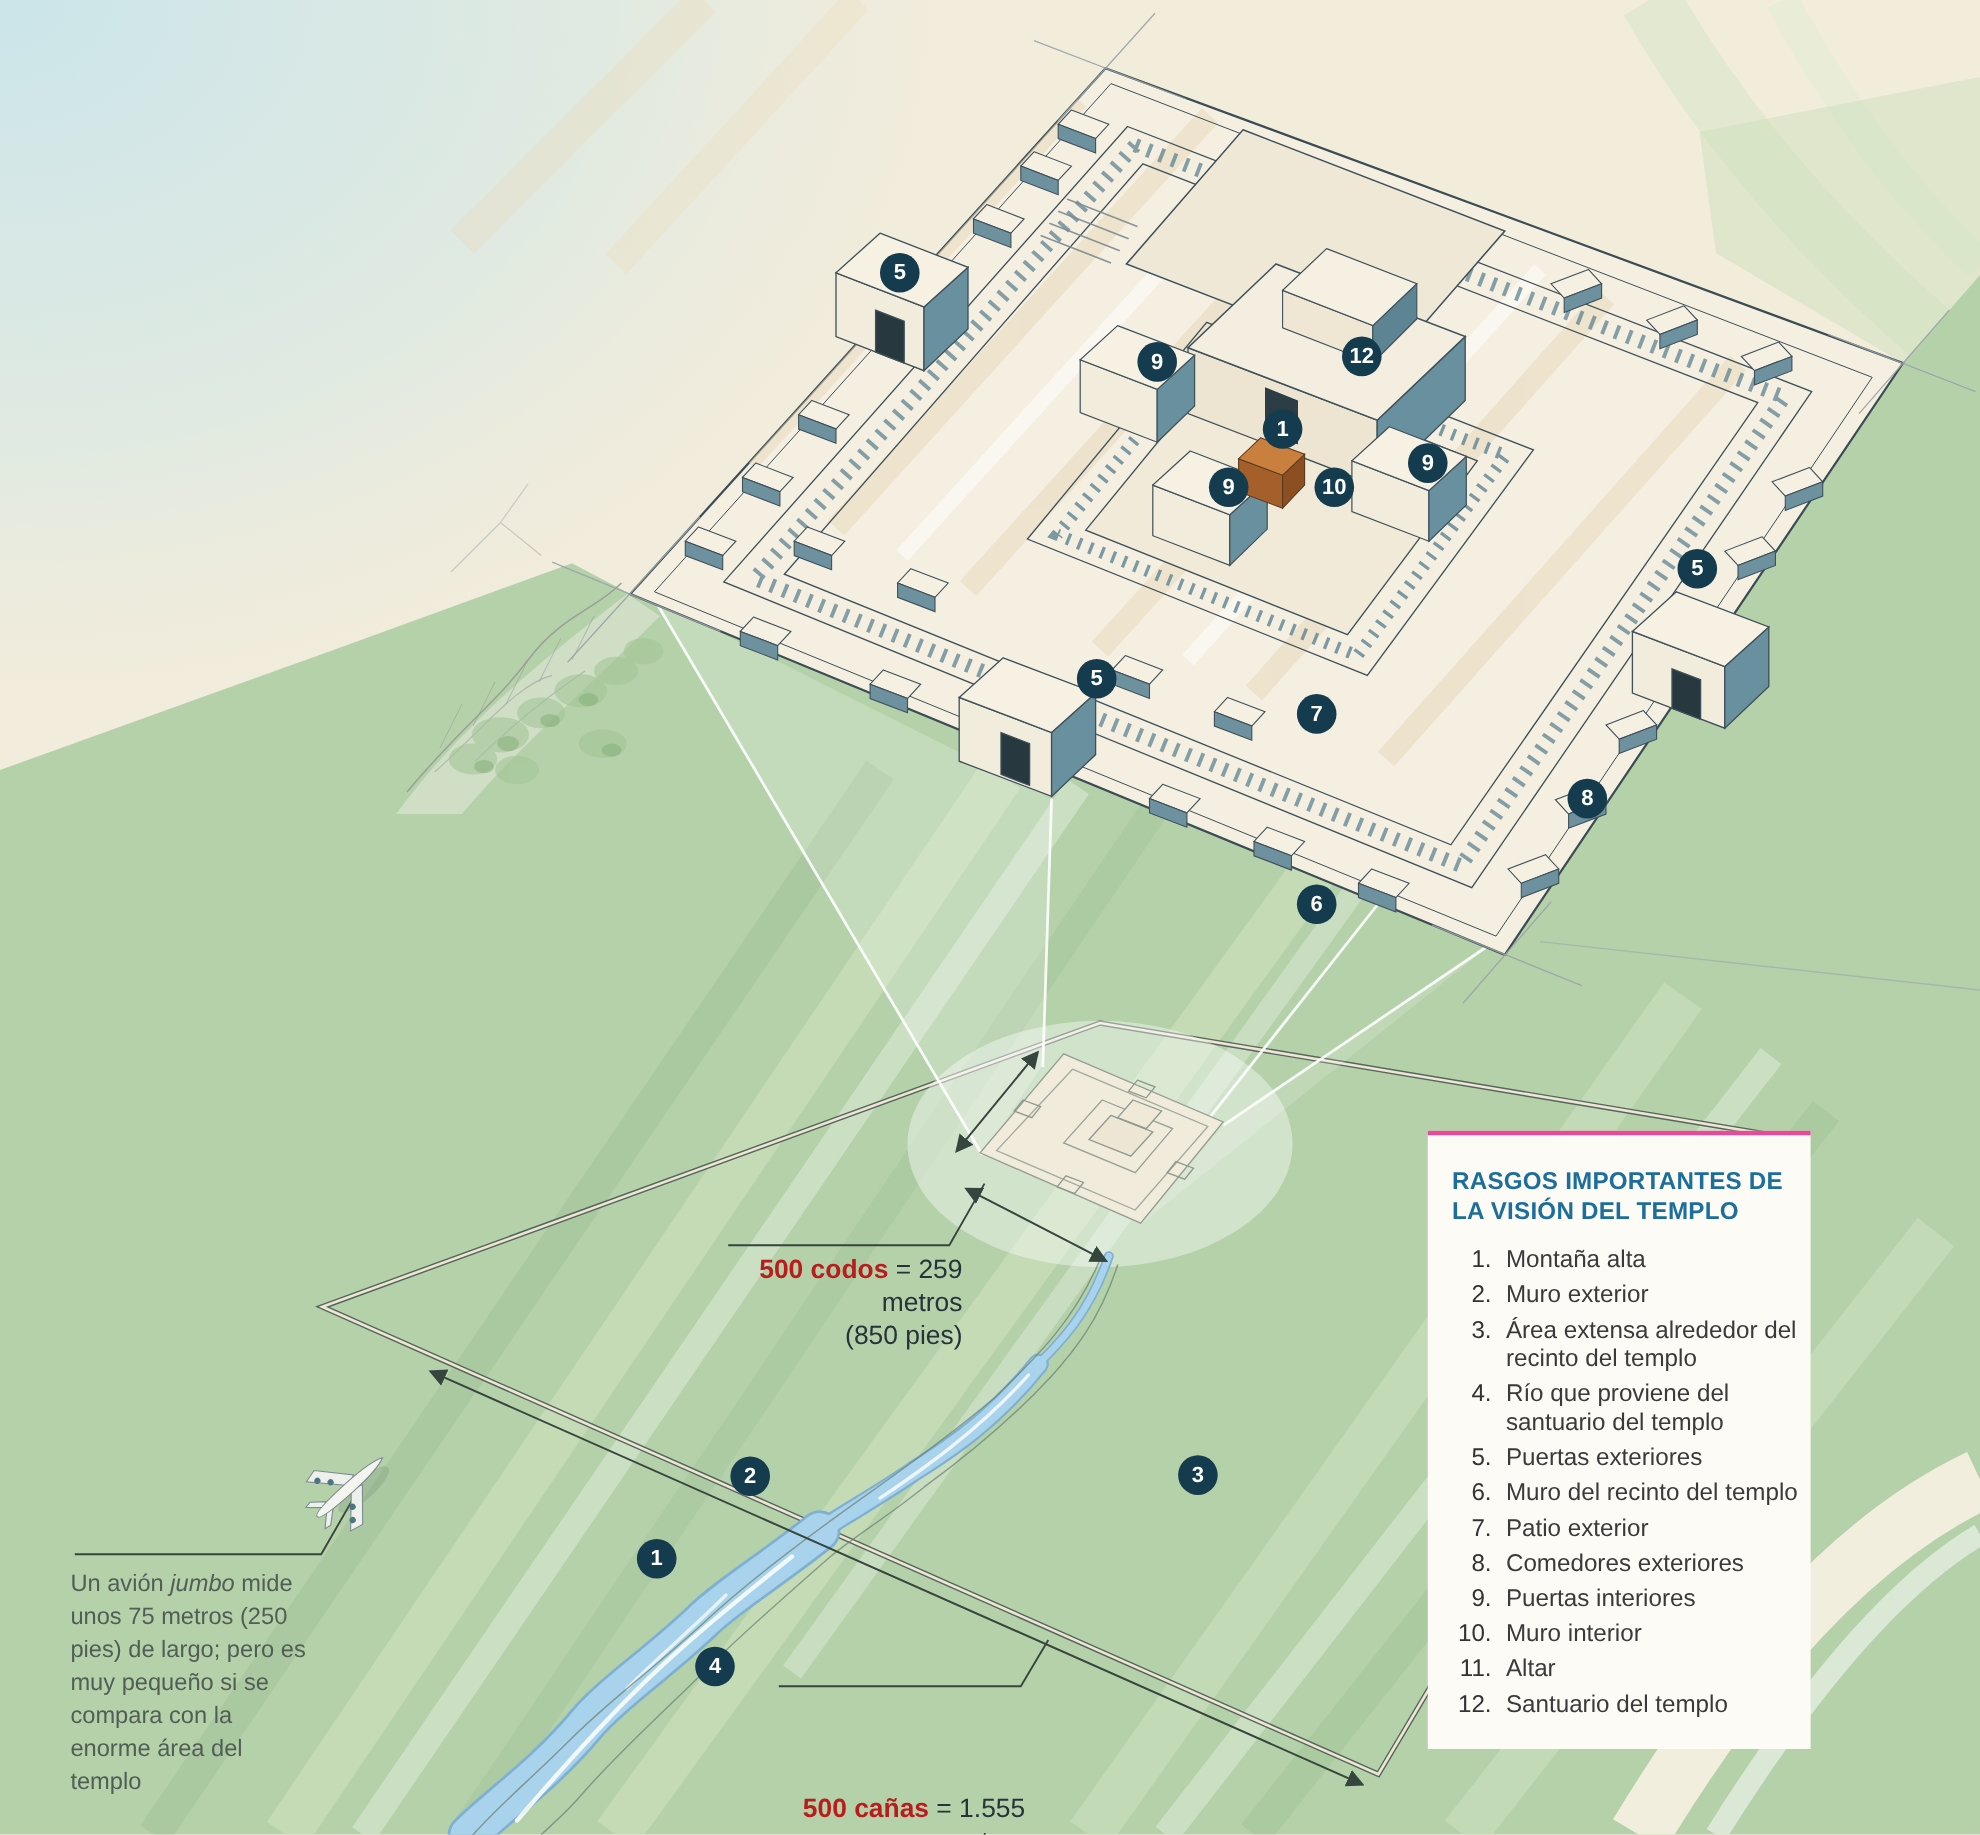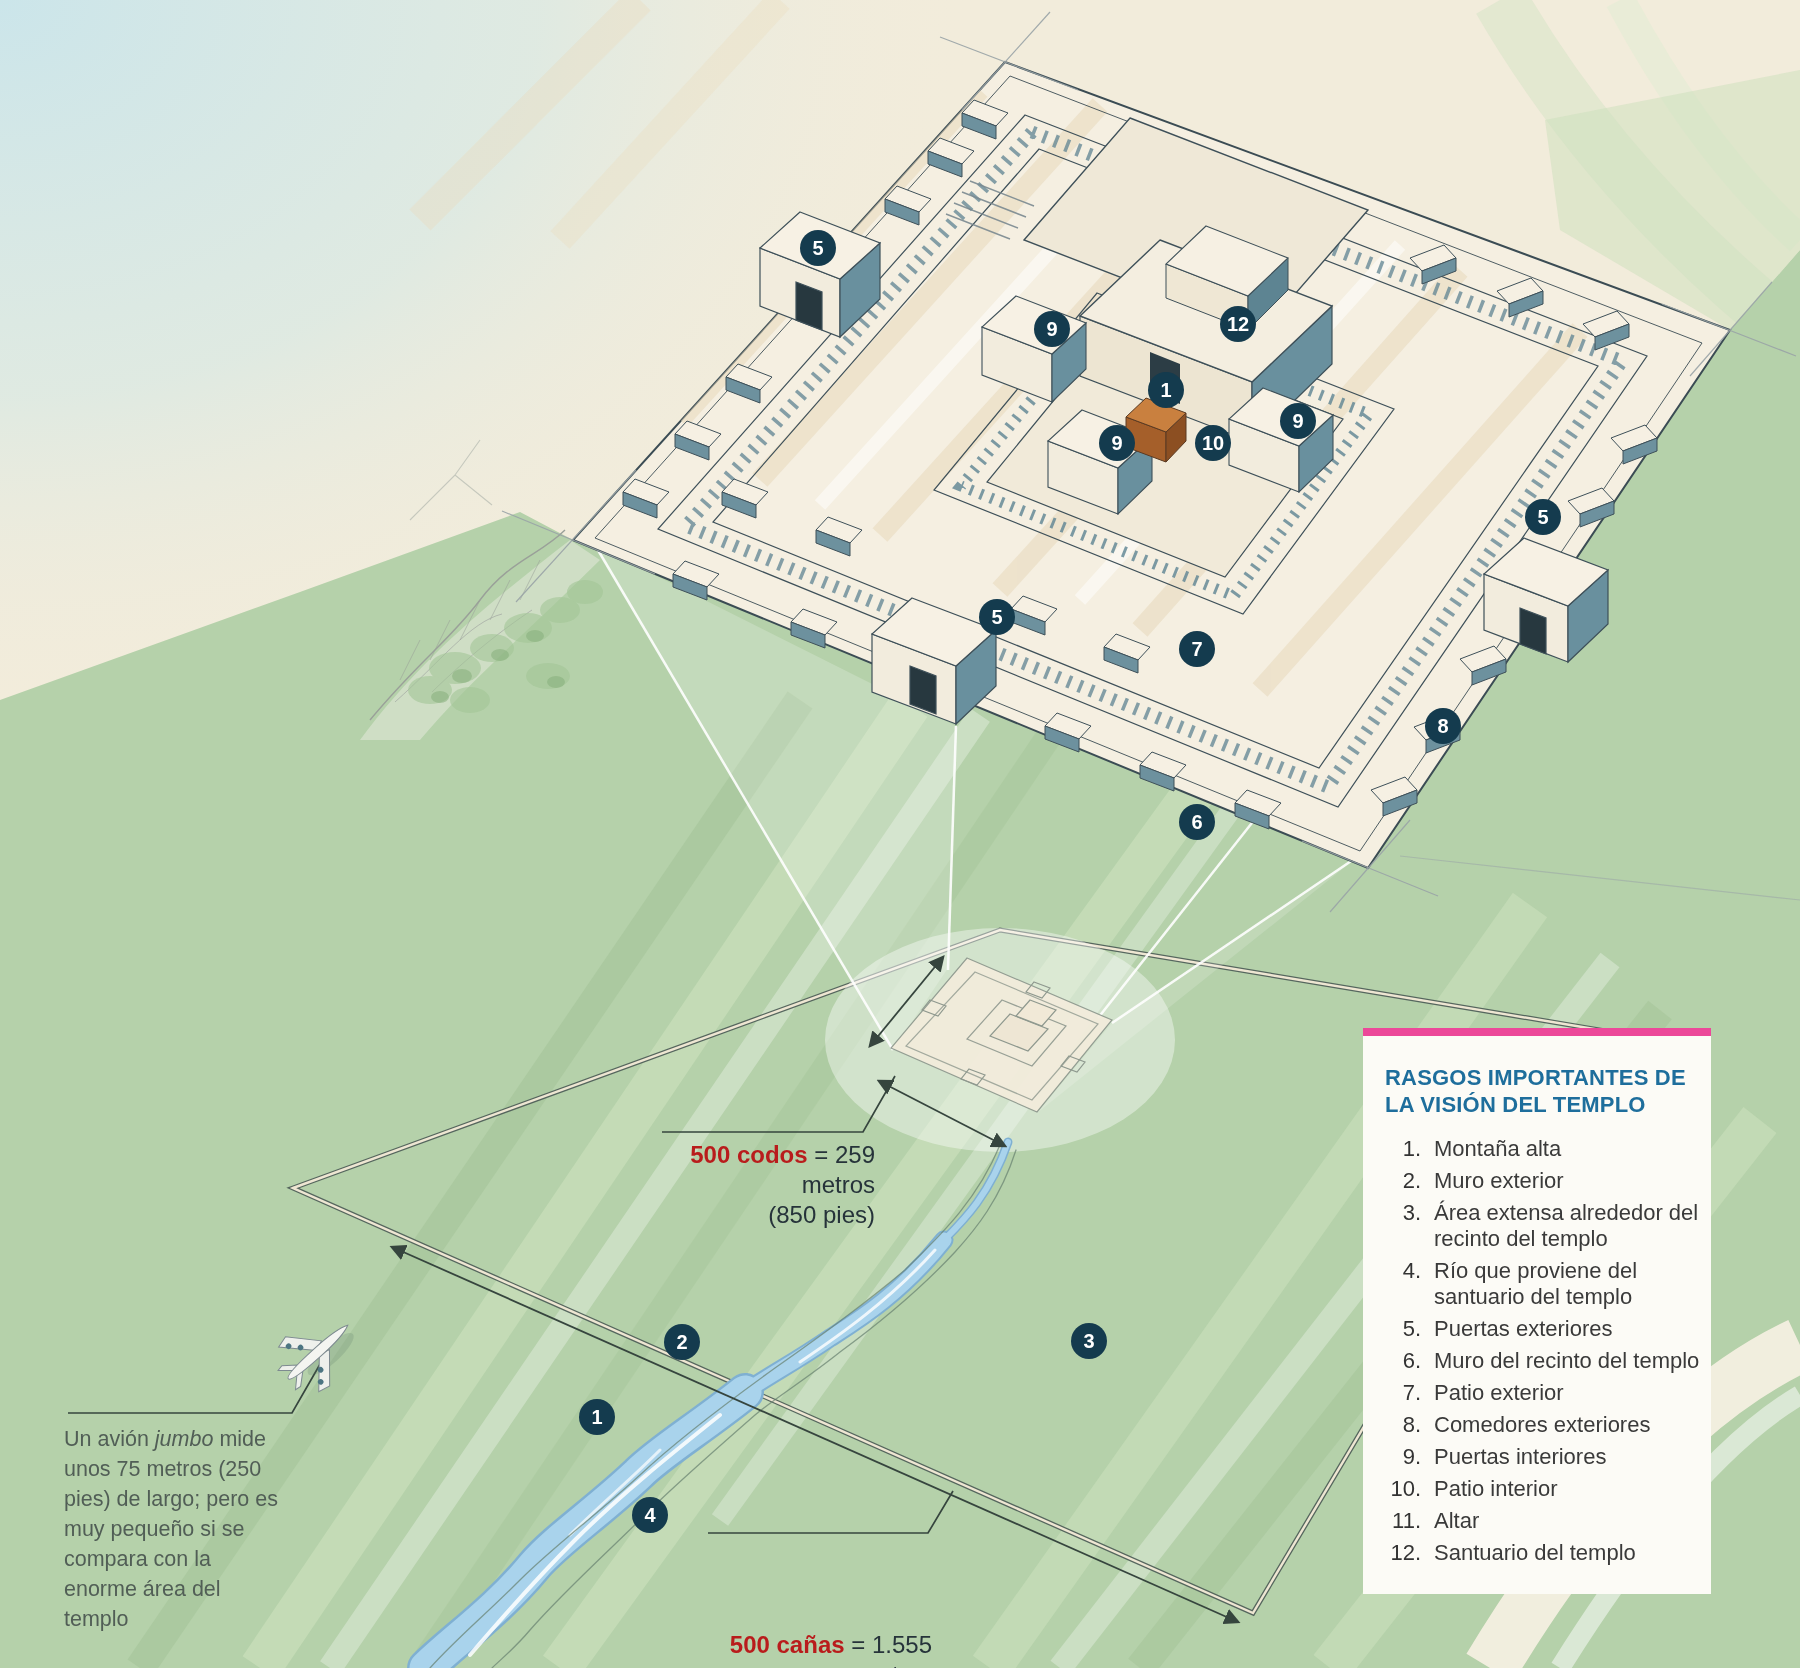--- a/index.html
+++ b/index.html
@@ -11,22 +11,22 @@
 
   
   .badge{
     position:absolute;width:36px;height:36px;border-radius:50%;
     background:#143b4e;color:#ffffff;display:flex;align-items:center;justify-content:center;
     font-size:20px;font-weight:bold;line-height:1;
   }
 
   
   .legend{
-    position:absolute;left:1363px;top:1028px;width:348px;
-    background:#fcfbf6;border-top:8px solid #ec4899;
+    position:absolute;left:1298px;top:1028px;width:348px;
+    background:#fcfbf6;border-top:4px solid #ec4899;
     padding:28px 8px 22px 22px;box-sizing:border-box;
   }
   .legend-title{color:#1e6e9c;font-weight:bold;font-size:22px;line-height:27px;letter-spacing:.2px;white-space:nowrap;}
   .legend-list{margin:18px 0 0 0;padding:0;list-style:none;}
   .legend-row{display:flex;margin-bottom:6px;font-size:22px;line-height:26px;color:#3a3a3a;}
   .legend-num{width:36px;text-align:right;flex:0 0 36px;color:#333;}
   .legend-label{margin-left:13px;width:272px;}
 
   
   .scale-label{position:absolute;text-align:right;font-size:24px;line-height:30px;color:#26333a;}
@@ -390,21 +390,21 @@
       <li class="legend-row">
           <span class="legend-num">8.</span>
           <span class="legend-label">Comedores exteriores</span>
         </li>
       <li class="legend-row">
           <span class="legend-num">9.</span>
           <span class="legend-label">Puertas interiores</span>
         </li>
       <li class="legend-row">
           <span class="legend-num">10.</span>
-          <span class="legend-label">Patio interior</span>
+          <span class="legend-label">Muro interior</span>
         </li>
       <li class="legend-row">
           <span class="legend-num">11.</span>
           <span class="legend-label">Altar</span>
         </li>
       <li class="legend-row">
           <span class="legend-num">12.</span>
           <span class="legend-label">Santuario del templo</span>
         </li>
     </ul>

